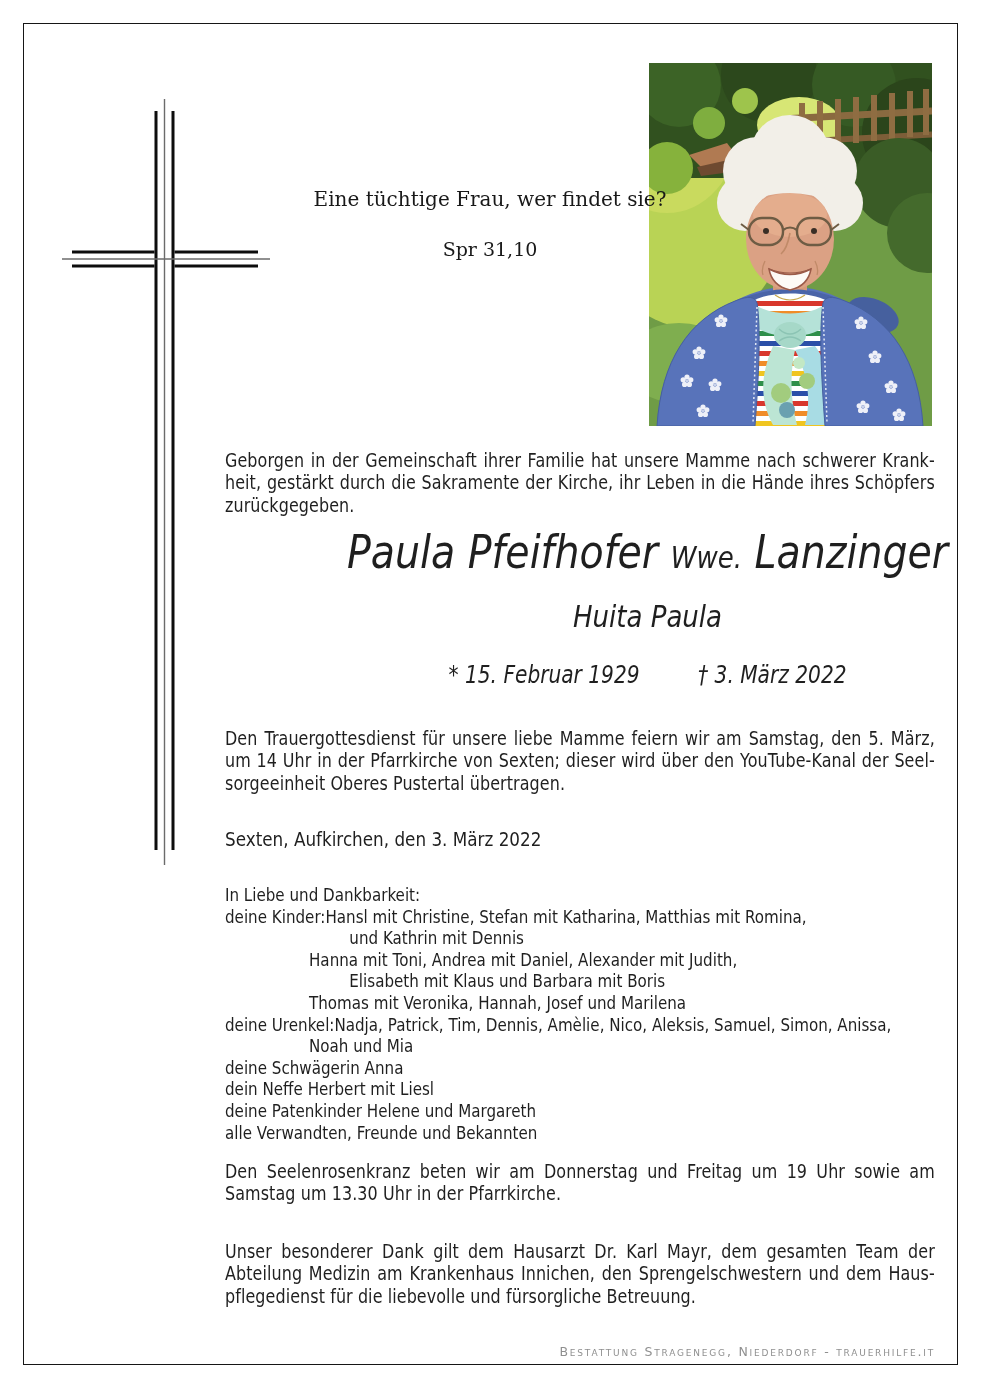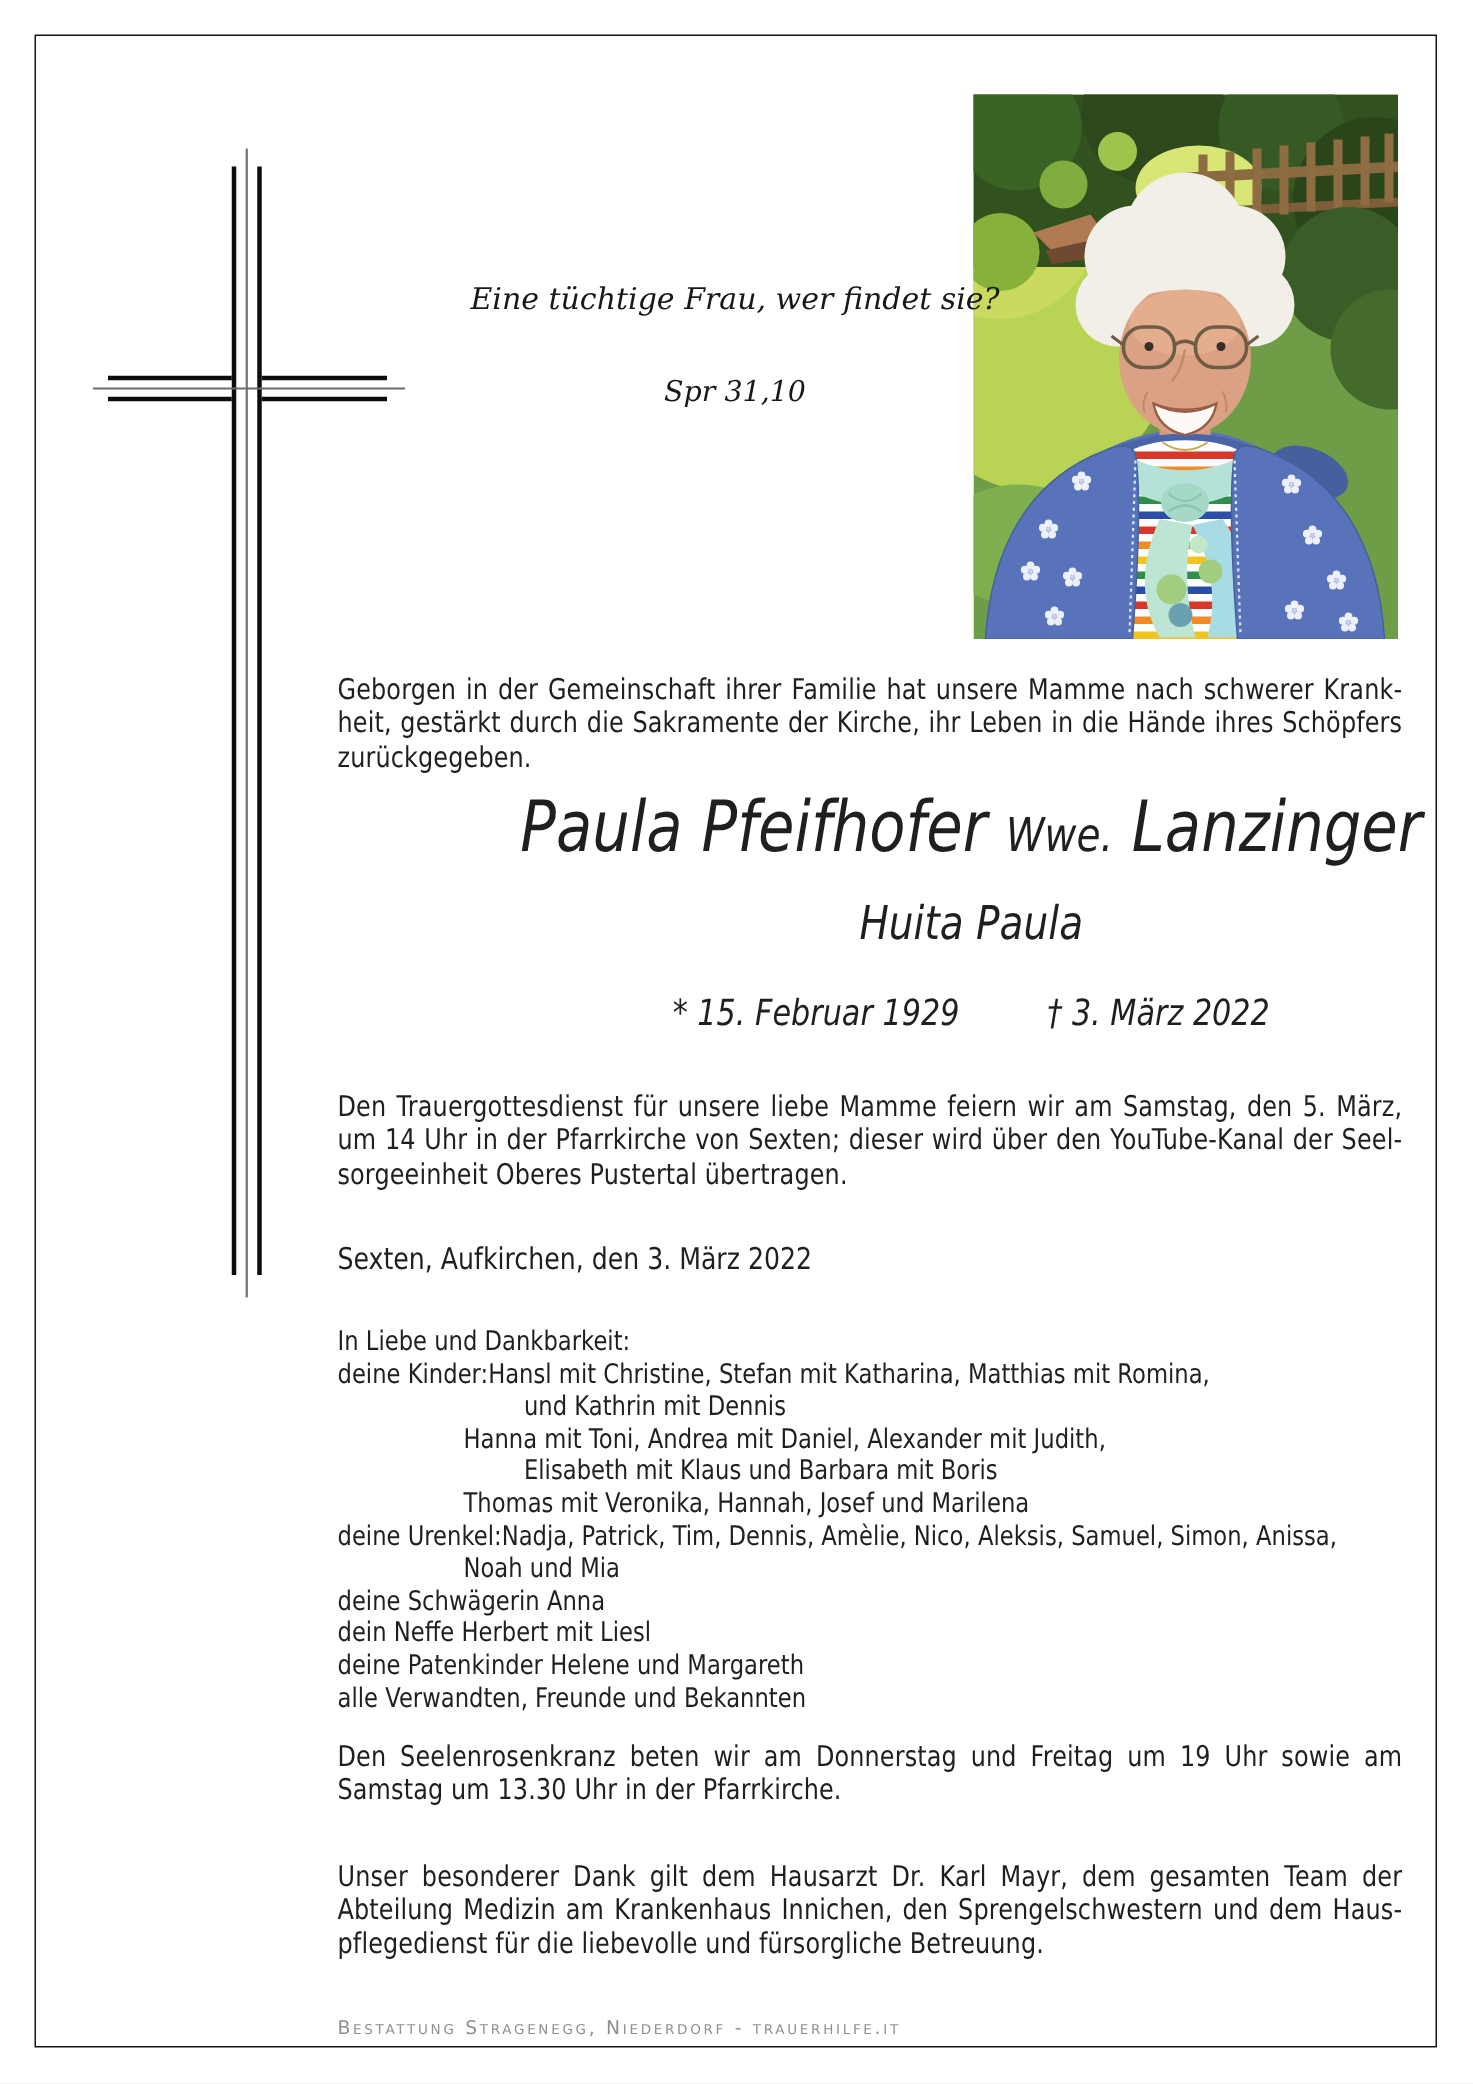--- a/index.html
+++ b/index.html
@@ -3,23 +3,23 @@
 <meta charset="utf-8">
 <style>
   html,body{margin:0;padding:0;background:#e8e8e8;}
   .page{position:relative;width:982px;height:1389px;background:#ffffff;margin:0 auto;
         font-family:"DejaVu Sans",sans-serif;color:#1f1f1f;overflow:hidden;}
   .border-frame{position:absolute;left:23px;top:23px;width:933px;height:1340px;
         border:1.6px solid #161616;pointer-events:none;}
 
   
   .quote{position:absolute;left:255px;top:182px;width:470px;text-align:center;
-        font-family:"DejaVu Serif","Liberation Serif",serif;font-style:italic;
+        font-family:"DejaVu Serif","Liberation Serif",serif;
         font-size:20px;line-height:34px;color:#181818;}
-  .quote .source{display:block;margin-top:28px;font-size:19px;}
+  .quote .source{display:block;margin-top:16px;font-size:19px;}
 
   
   .cond{transform:scaleX(0.84);transform-origin:left top;}
   .para{position:absolute;left:225px;width:845px;font-size:19px;line-height:22.4px;
         letter-spacing:0.1px;}
   .tline{text-align:justify;text-align-last:justify;white-space:nowrap;}
   .tline.last{text-align-last:left;}
 
   .center-block{position:absolute;left:225px;width:845px;text-align:center;}
   .name-line{font-style:italic;font-size:47px;line-height:56px;white-space:nowrap;}
@@ -30,21 +30,21 @@
   .dateline{position:absolute;left:225px;width:845px;font-size:20px;line-height:24px;}
 
   
   .closing{position:absolute;left:225px;width:845px;font-size:18px;line-height:21.6px;}
   .closing .heading{white-space:nowrap;}
   .lrow{white-space:nowrap;}
   .lrow .lbl{display:inline-block;min-width:100px;}
   .lrow.ind1{padding-left:100px;}
   .lrow.ind2{padding-left:148px;}
 
-  .footer{position:absolute;left:225px;top:1344px;width:710px;text-align:left;
+  .footer{position:absolute;left:225px;top:1344px;width:710px;text-align:right;
         font-size:12.5px;letter-spacing:1.8px;color:#8f8f8f;font-variant:small-caps;}
 
   .cross-svg{position:absolute;left:0;top:0;width:300px;height:900px;}
   .photo{position:absolute;left:649px;top:63px;width:283px;height:363px;}
 </style>
 </head>
 <body>
 
 <div class="page">
 

